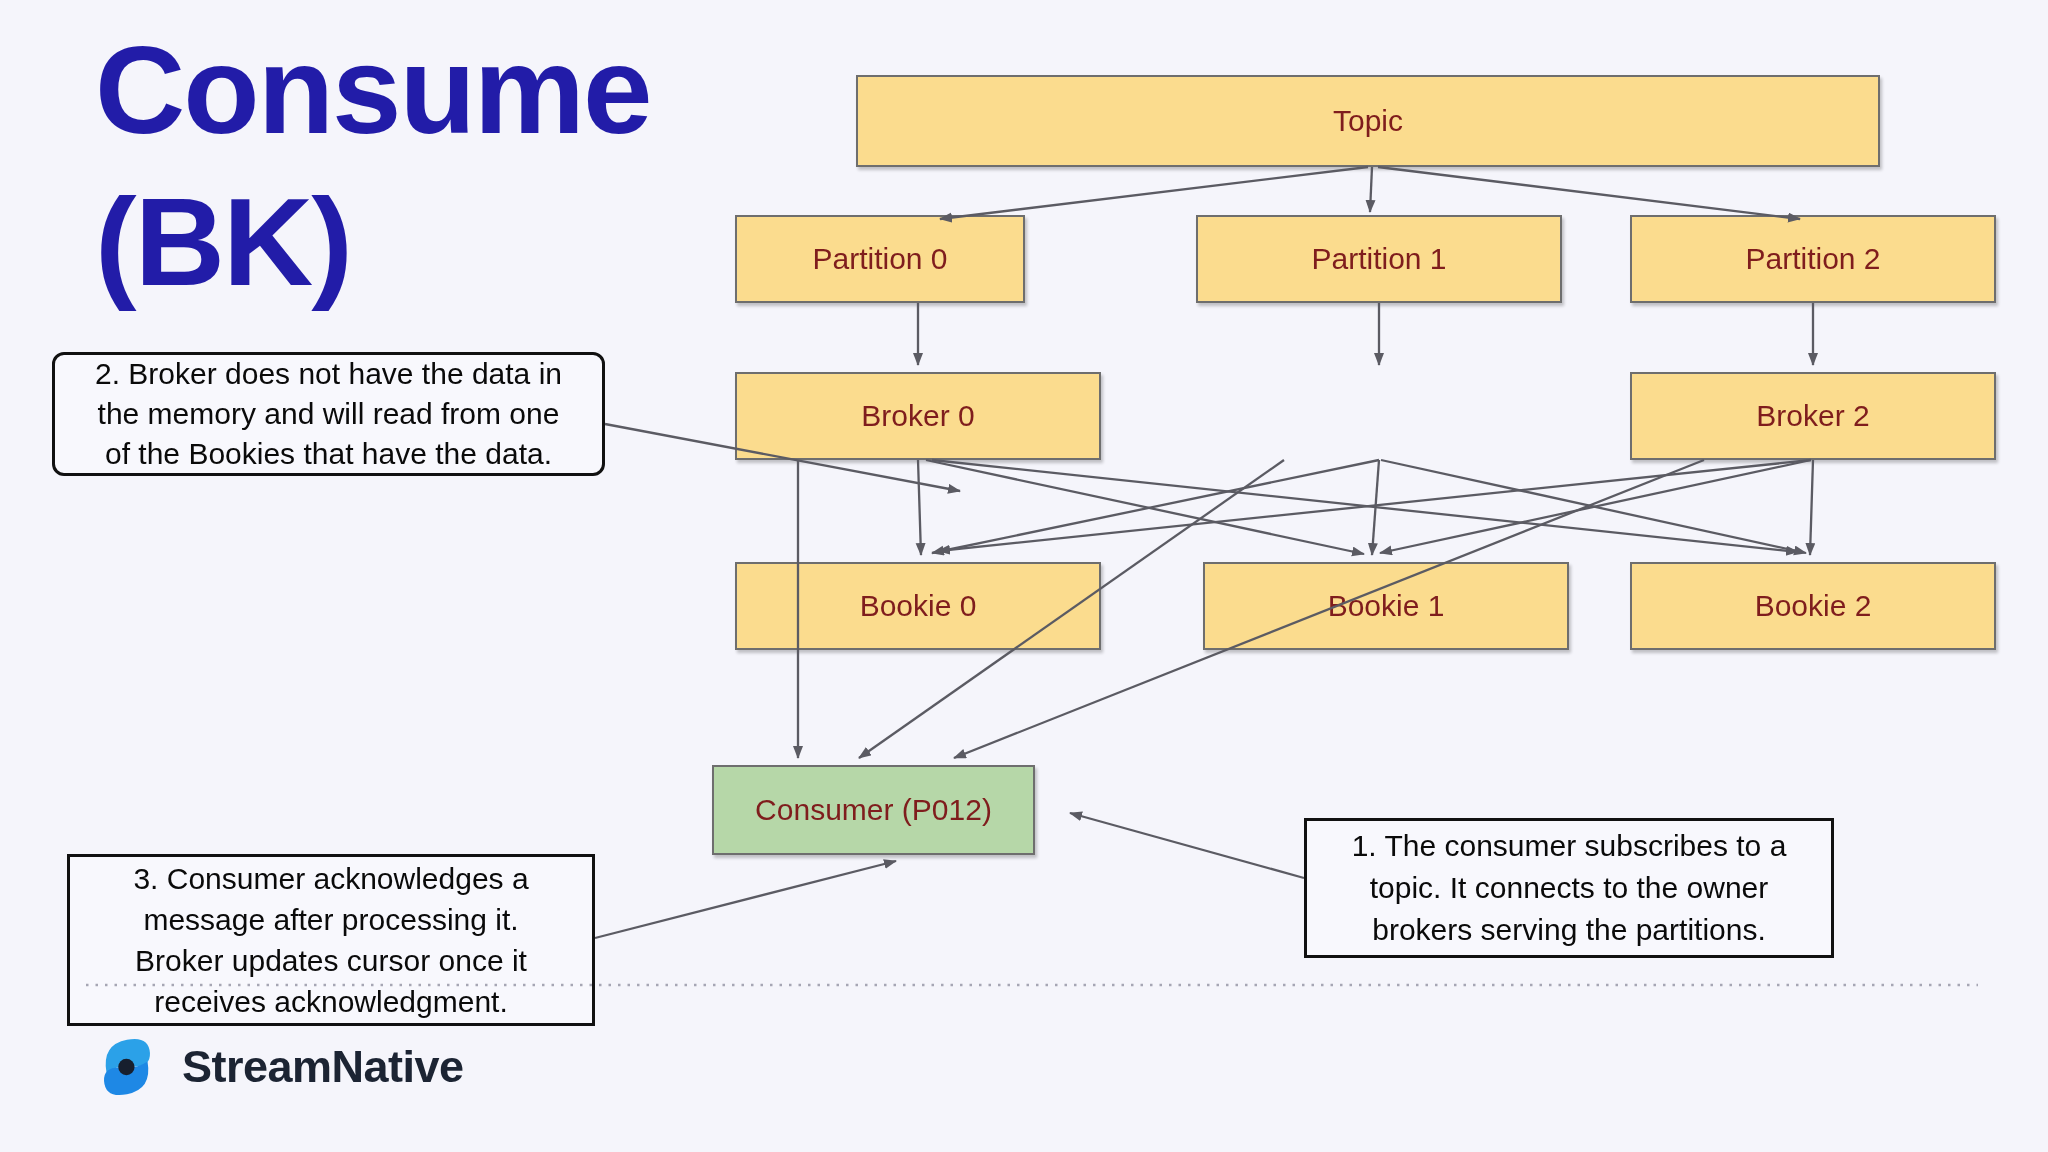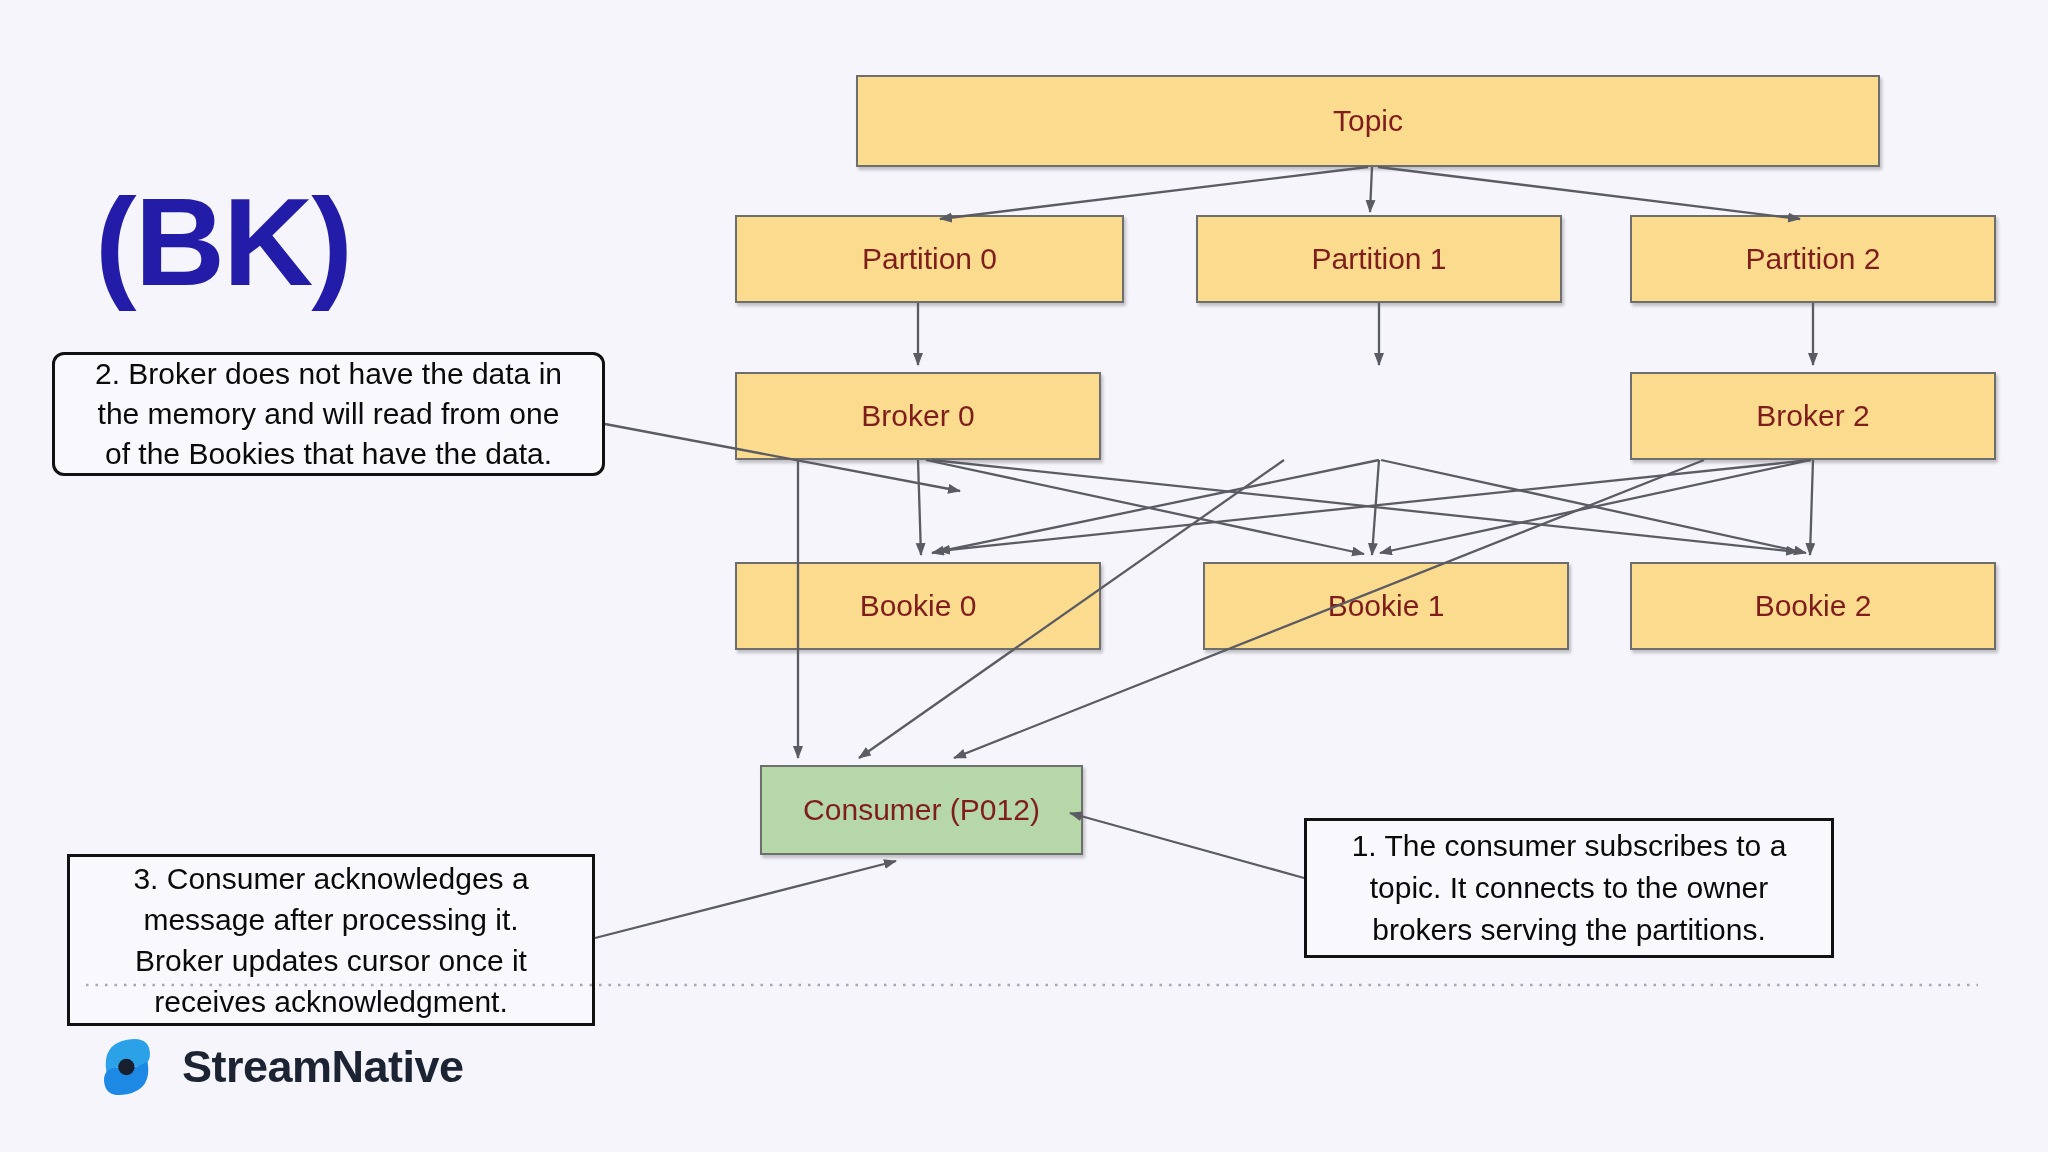--- a/index.html
+++ b/index.html
@@ -55,38 +55,38 @@
     margin-left:26px;font-size:45px;font-weight:bold;
     color:var(--brand-text);letter-spacing:-0.5px;
   }
 </style>
 </head>
 <body>
 
 <div class="stage">
 
   <div class="title">
-    <br>
+    <span>Consume</span><br>
     <span>(BK)</span>
   </div>
 
   <div class="node" style="left:856px;top:75px;width:1024px;height:92px;">Topic</div>
 
-  <div class="node" style="left:735px;top:215px;width:389px;height:88px;">Partition 0</div>
+  <div class="node" style="left:735px;top:215px;width:290px;height:88px;">Partition 0</div>
   <div class="node" style="left:1196px;top:215px;width:366px;height:88px;">Partition 1</div>
   <div class="node" style="left:1630px;top:215px;width:366px;height:88px;">Partition 2</div>
 
   <div class="node" style="left:735px;top:372px;width:366px;height:88px;">Broker 0</div>
   <div class="node" style="left:1630px;top:372px;width:366px;height:88px;">Broker 2</div>
 
   <div class="node" style="left:735px;top:562px;width:366px;height:88px;">Bookie 0</div>
   <div class="node" style="left:1196px;top:562px;width:366px;height:88px;margin-left:7px;">Bookie 1</div>
   <div class="node" style="left:1630px;top:562px;width:366px;height:88px;">Bookie 2</div>
 
-  <div class="node consumer" style="left:760px;top:765px;width:323px;height:90px;">Consumer (P012)</div>
+  <div class="node consumer" style="left:712px;top:765px;width:323px;height:90px;">Consumer (P012)</div>
 
   <svg class="arrows" width="2048" height="1152" viewBox="0 0 2048 1152">
     <defs>
       <marker id="ah" markerWidth="14" markerHeight="11" refX="12" refY="5" orient="auto" markerUnits="userSpaceOnUse">
         <path d="M0,0 L13,5 L0,10 z" fill="#5b5b63"></path>
       </marker>
     </defs>
 
     <line x1="1368" y1="167" x2="940" y2="219" marker-end="url(#ah)"></line>
     <line x1="1372" y1="167" x2="1370" y2="212" marker-end="url(#ah)"></line>

